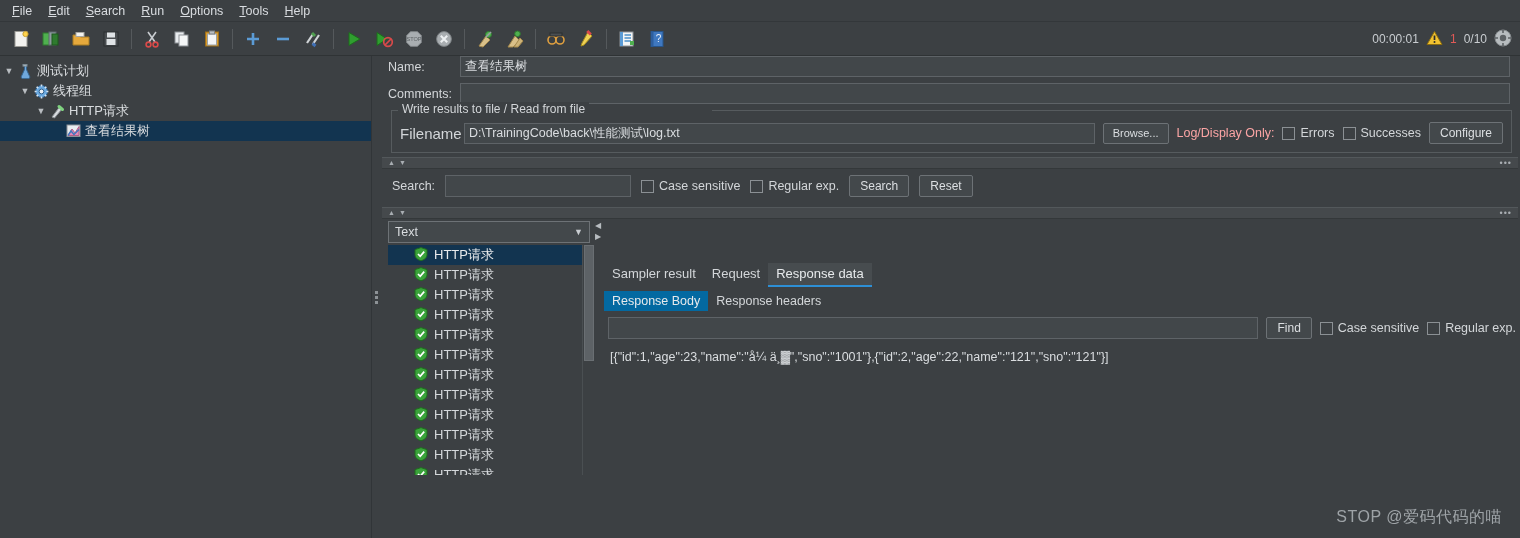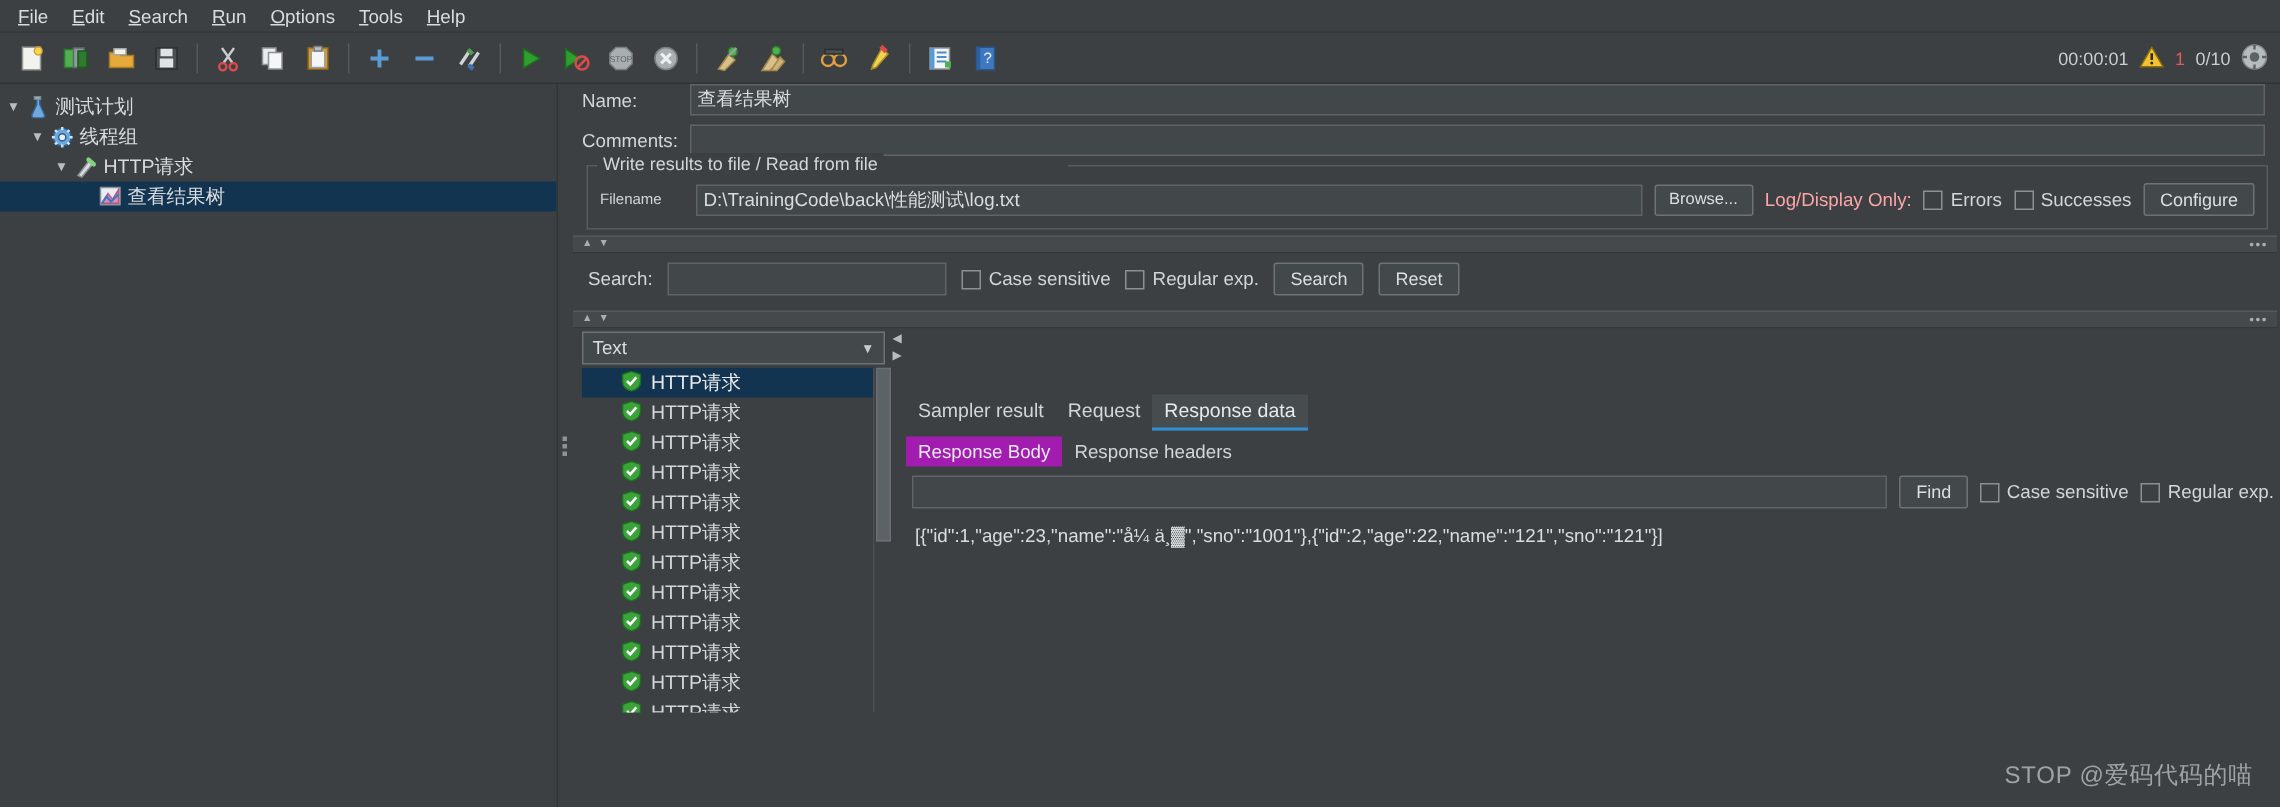--- a/index.html
+++ b/index.html
@@ -144,21 +144,21 @@
   }
   .tabarrows span { font-size: 8px; color: #b7bcc0; line-height: 9px; }
   .tabs { display: flex; height: 24px; gap: 0px; margin-top: 44px; }
   .tab {
     font-size: 13px; color: #d3d6d9; padding: 3px 8px 4px 8px; cursor: default;
     border-bottom: 2px solid transparent;
   }
   .tab.active { color: #e7eaec; background: #474c4f; border-bottom: 2px solid #2d8fd5; }
   .subtabs { display: flex; align-items: flex-end; height: 22px; margin-top: 2px; }
   .subtab { font-size: 12.5px; color: #d3d6d9; padding: 3px 8px 3px 8px; cursor: default; }
-  .subtab.active { background: #a21caf; color: #e7eaec; }
+  .subtab.active { background: #0369a1; color: #e7eaec; }
   .findrow { display: flex; align-items: center; gap: 8px; padding: 6px 4px 4px 4px; }
   .findfield {
     flex: 1; height: 22px; background: #42474a; border: 1px solid #5e6367;
     color: #dadde0; font-size: 12.5px; padding: 0 5px; outline: none;
   }
   .respbody {
     flex: 1; padding: 6px 6px 0 6px; font-size: 12.5px; color: #dadde0;
     word-break: break-all; line-height: 16px;
   }
   .watermark {
@@ -417,21 +417,21 @@
       <div class="row">
         <span class="lbl">Comments:</span>
         <input class="fld" value="" style="">
       </div>
 
       <div class="fieldset">
         <div class="fs-topline-l"></div>
         <div class="fs-topline-r" style="width:calc(100% - 320px);"></div>
         <div class="fs-legend">Write results to file / Read from file</div>
         <div style="display:flex;align-items:center;gap:8px;padding:0 2px;">
-          <span style="font-size:10px;color:#d3d6d9;width:56px;">Filename</span>
+          <span style="font-size:15px;color:#d3d6d9;width:56px;">Filename</span>
           <input class="fld" style="flex: 1 1 0%; max-width: 640px;" value="D:\TrainingCode\back\性能测试\log.txt">
           <button class="btn sm">Browse...</button>
           <span style="font-size:12.5px;color:#fca5a5;">Log/Display Only:</span>
           <label class="cb">
             <span class="box"></span>
             <span>Errors</span>
           </label>
           <label class="cb">
             <span class="box"></span>
             <span>Successes</span>

